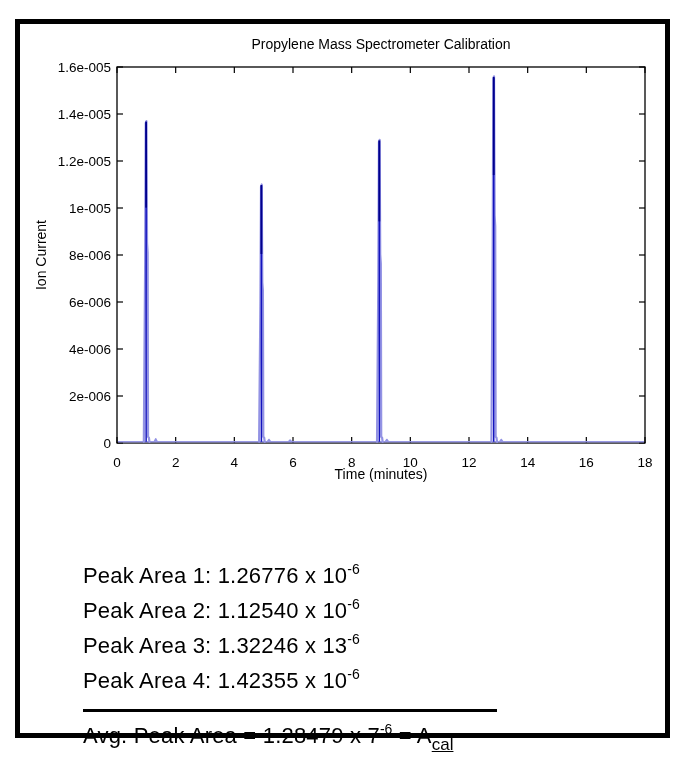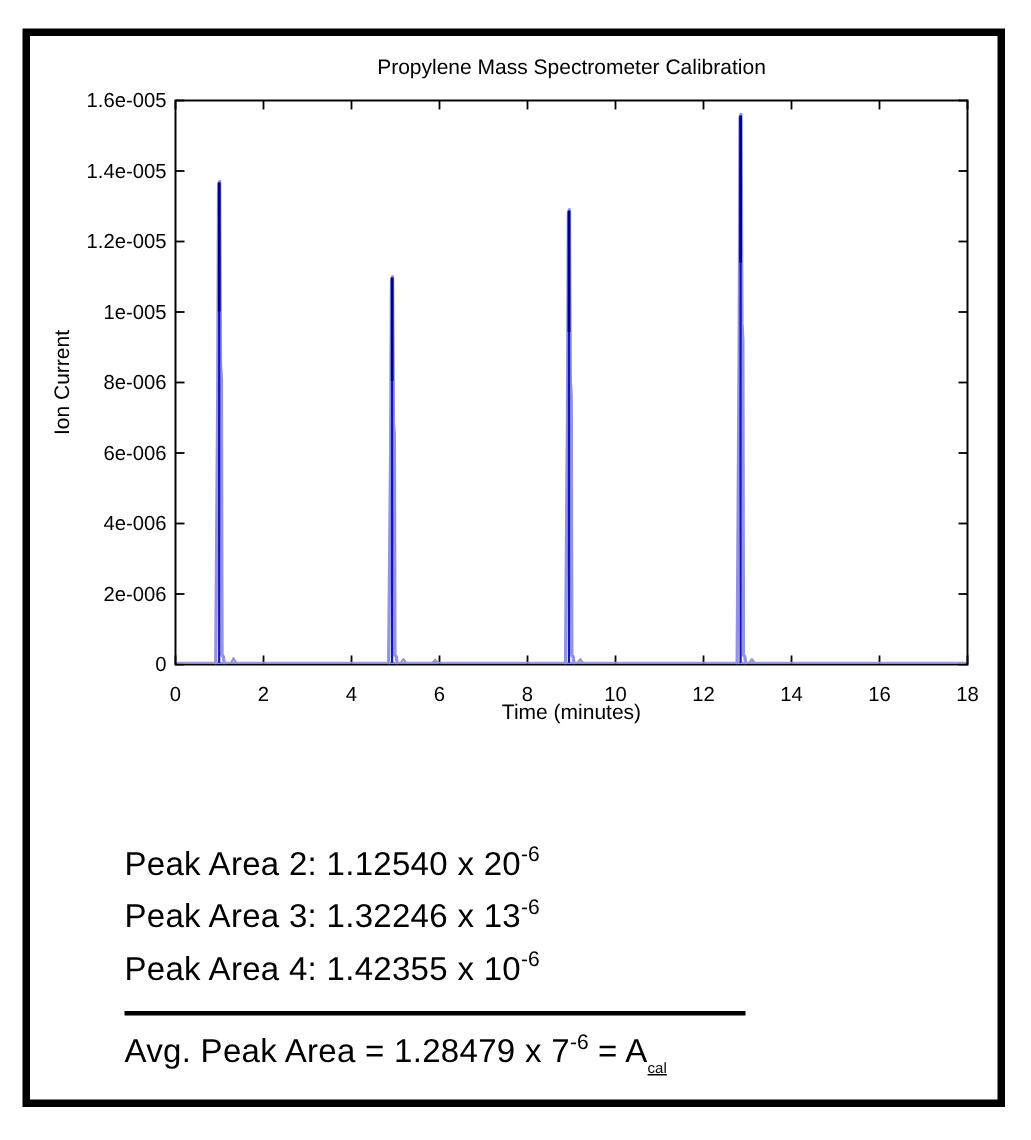--- a/index.html
+++ b/index.html
@@ -12,21 +12,21 @@
     position:absolute;left:15px;top:19px;width:655px;height:719px;
     border:5px solid #000;box-sizing:border-box;pointer-events:none;
   }
   .chart-wrap{position:absolute;left:0;top:0;width:687px;height:540px;}
   .notes{
     position:absolute;left:83px;top:556px;width:470px;
     font-size:22px;line-height:29.6px;letter-spacing:0.2px;color:#000;
   }
   .note-row{white-space:nowrap;}
   .note-row sup{font-size:14px;position:relative;top:-1px;letter-spacing:0;}
-  .note-row sub{font-size:10px;position:relative;bottom:-2px;letter-spacing:0;text-decoration:underline;}
+  .note-row sub{font-size:17px;position:relative;bottom:-2px;letter-spacing:0;text-decoration:underline;}
   .rule{
     width:414px;height:0;border-top:3px solid #000;
     margin-top:13px;margin-bottom:4px;
   }
 </style>
 </head>
 <body>
 
 <div class="page">
 
@@ -110,20 +110,21 @@
         <path d="M 377.0333333333333 441.8 L 378.3333333333333 275.72749999999996 L 378.9333333333333 141.84999999999997 L 379.6333333333333 139.84999999999997 L 380.2333333333333 254.59099999999998 L 380.8333333333333 263.6495 L 381.2333333333333 436.8 L 382.1333333333333 437.8 L 382.6333333333333 441.8" fill="none" stroke="#9393e4" stroke-width="2.2" stroke-linejoin="round" stroke-linecap="round"></path>
         <line x1="379.3333333333333" y1="441.8" x2="379.3333333333333" y2="141.34999999999997" stroke="#1414be" stroke-width="1.5"></line>
         <line x1="379.3333333333333" y1="140.34999999999997" x2="379.3333333333333" y2="221.37649999999996" stroke="#00008b" stroke-width="1.8"></line>
         <path d="M 491.43333333333334 441.8 L 492.73333333333335 240.83000000000004 L 493.3333333333333 78.40000000000003 L 494.03333333333336 76.40000000000003 L 494.6333333333333 215.25200000000004 L 495.23333333333335 226.21400000000003 L 495.6333333333333 436.8 L 496.53333333333336 437.8 L 497.03333333333336 441.8" fill="none" stroke="#9393e4" stroke-width="2.2" stroke-linejoin="round" stroke-linecap="round"></path>
         <line x1="493.73333333333335" y1="441.8" x2="493.73333333333335" y2="77.90000000000003" stroke="#1414be" stroke-width="1.5"></line>
         <line x1="493.73333333333335" y1="76.90000000000003" x2="493.73333333333335" y2="175.05800000000005" stroke="#00008b" stroke-width="1.8"></line>
       </svg>
   </div>
 
   <div class="notes">
-    <div class="note-row"><span>Peak Area 2: 1.12540 x 20</span><sup>-6</sup></div>
+    <div class="note-row"><span>Peak Area 1: 1.26776 x 10</span><sup>-6</sup></div>
+    <div class="note-row"><span>Peak Area 2: 1.12540 x 10</span><sup>-6</sup></div>
     <div class="note-row"><span>Peak Area 3: 1.32246 x 13</span><sup>-6</sup></div>
     <div class="note-row"><span>Peak Area 4: 1.42355 x 10</span><sup>-6</sup></div>
     <div class="rule"></div>
     <div class="note-row"><span>Avg. Peak Area = 1.28479 x 7</span><sup>-6</sup><span> = A</span><sub>cal</sub></div>
   </div>
 
 </div>
 
 </body></html>

